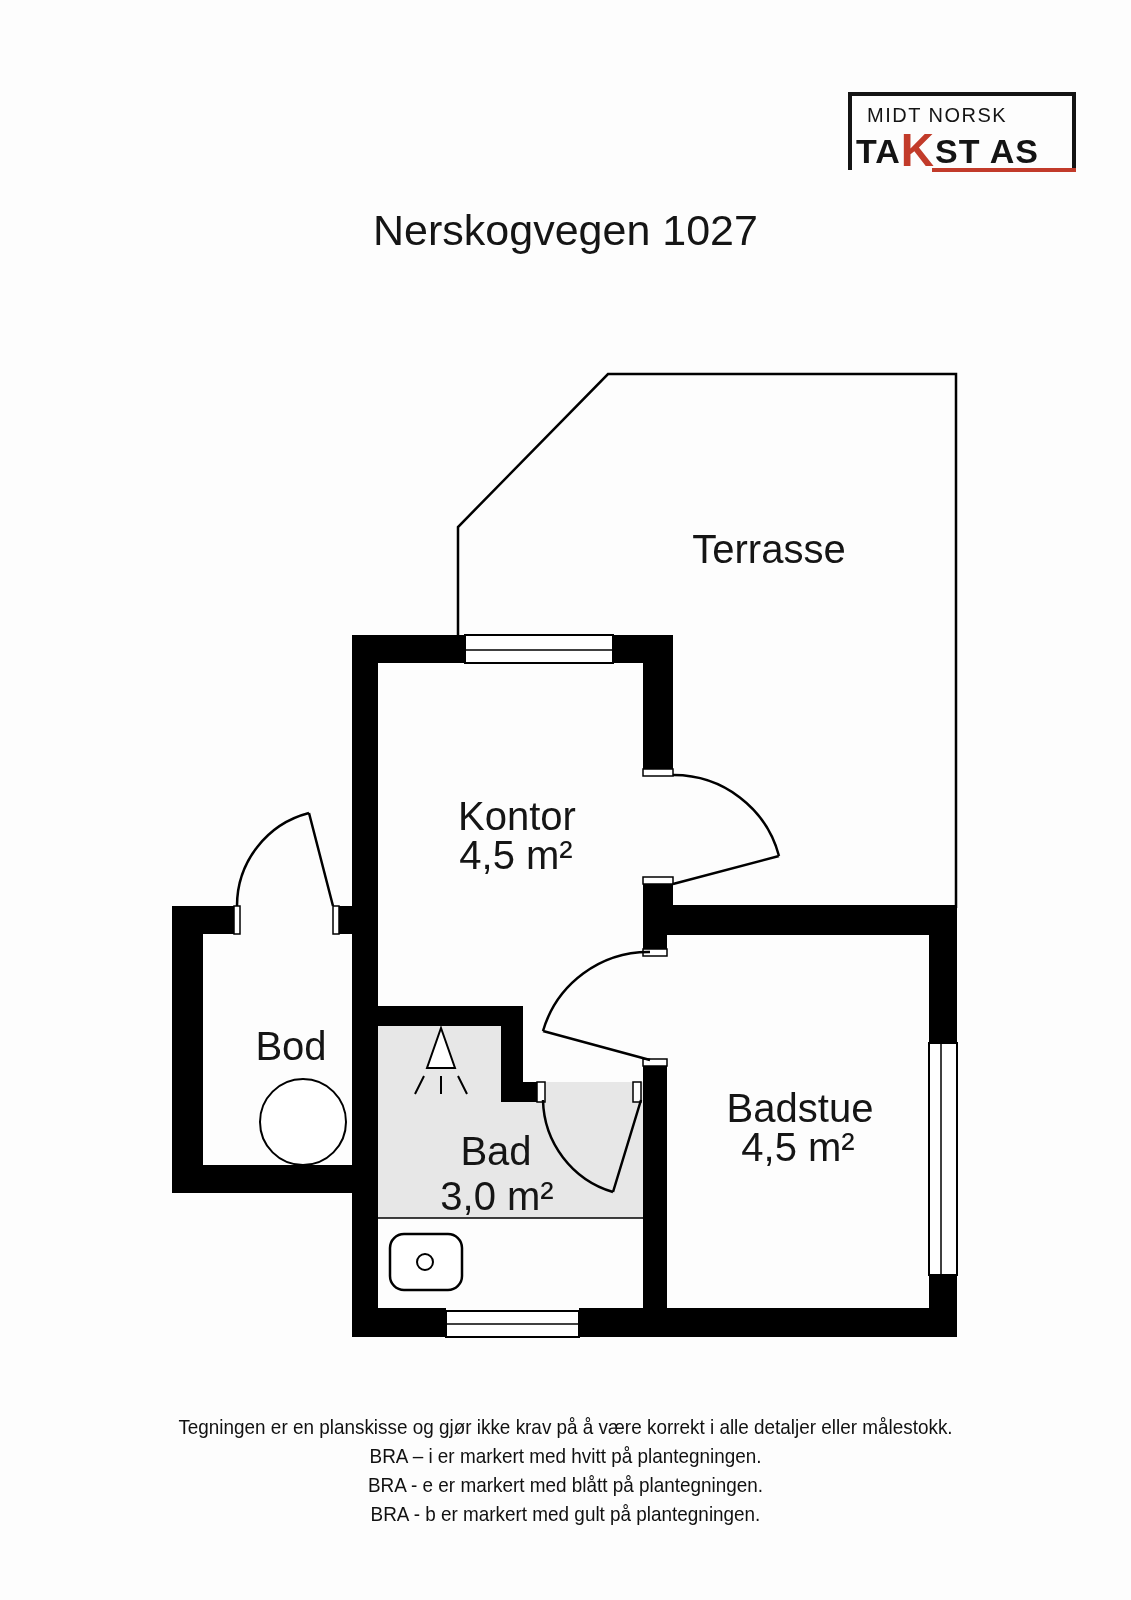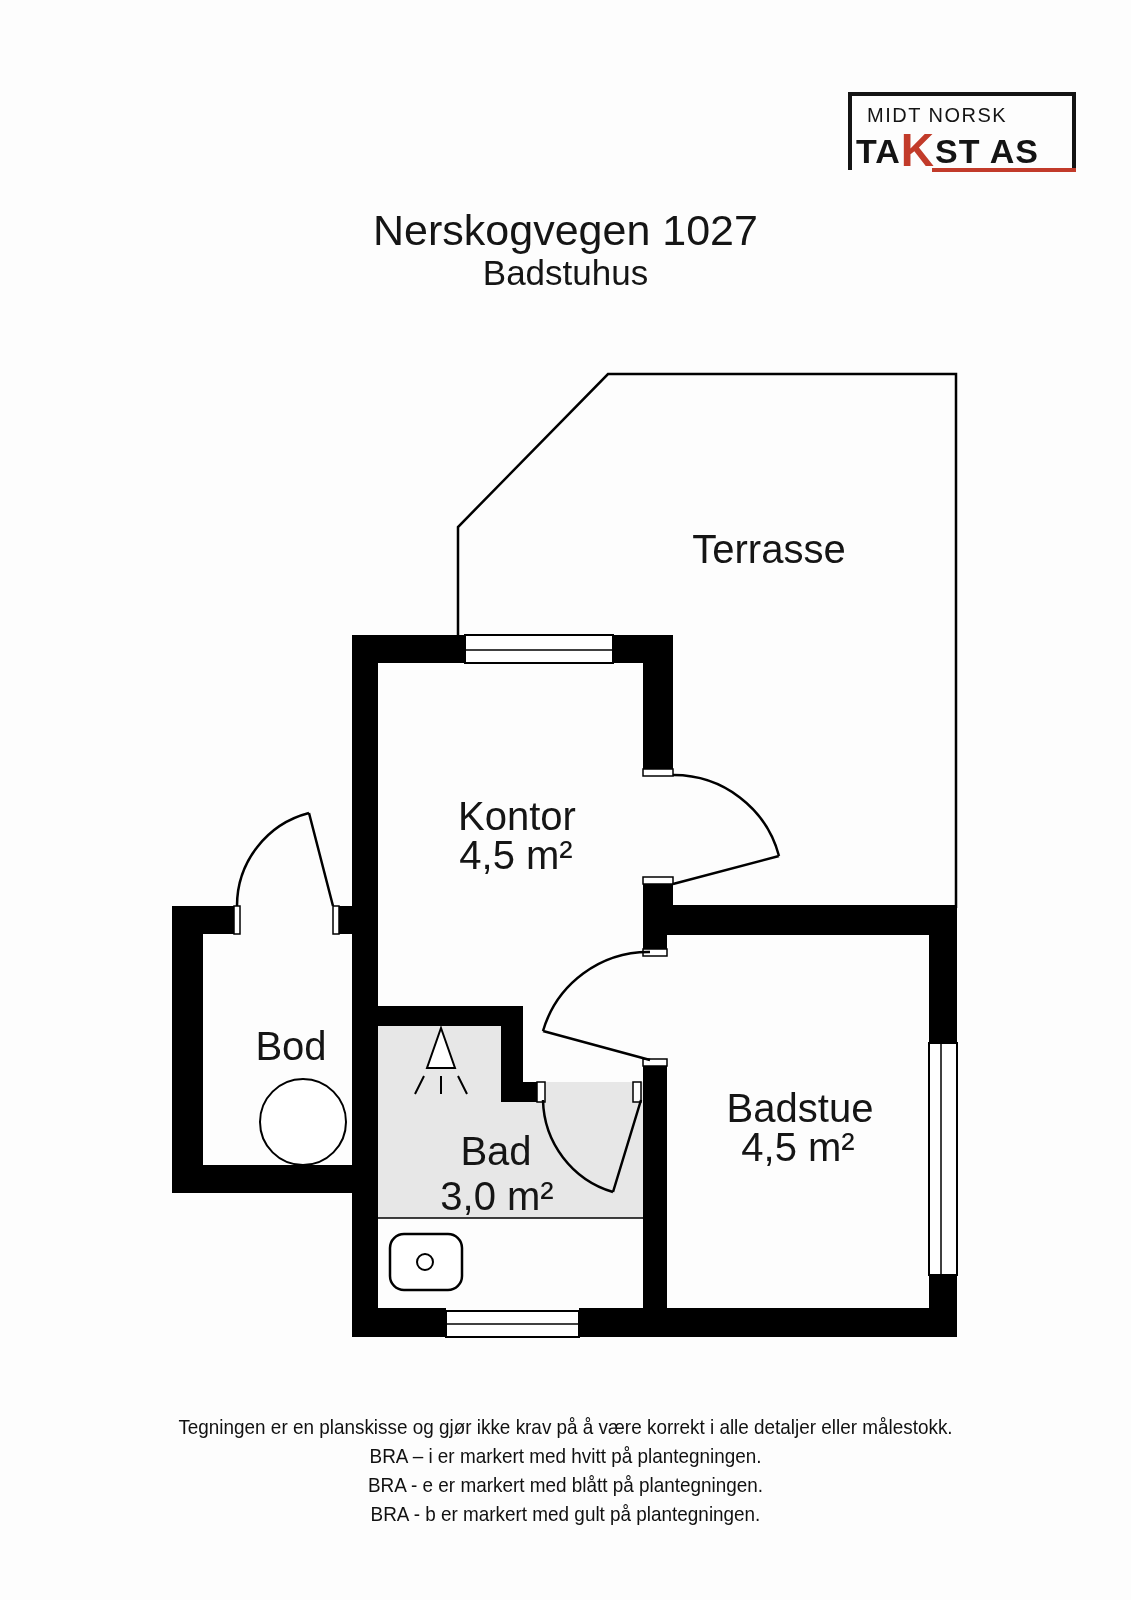--- a/index.html
+++ b/index.html
@@ -36,21 +36,20 @@
 <div class="page">
 
   <div class="logo">
     <div class="logo-line1">MIDT NORSK</div>
     <div class="logo-line2"><span>TA</span><span class="logo-k">K</span><span>ST AS</span></div>
     <div class="logo-underline"></div>
   </div>
 
   <div class="title">
     <div class="title-line1">Nerskogvegen 1027</div>
-    <div class="title-line2">Badstuhus</div>
   </div>
 
   <svg class="plan-svg" width="1131" height="1600" viewBox="0 0 1131 1600">
 
     <path d="M 458 636 L 458 527 L 608 374 L 956 374 L 956 908" fill="none" stroke="#000" stroke-width="2.5"></path>
 
     <rect x="378" y="1026" width="265" height="192" fill="#e7e7e7"></rect>
 
     <rect x="523" y="1026" width="120" height="56" fill="#fdfdfd"></rect>
 

